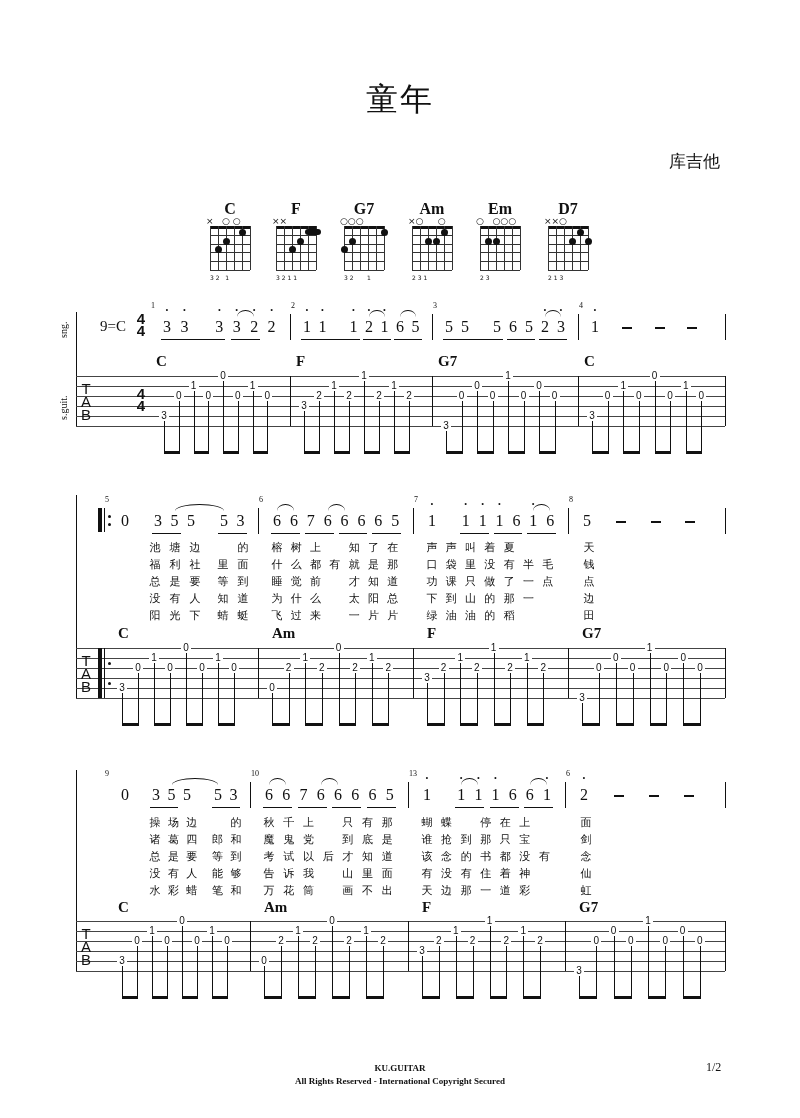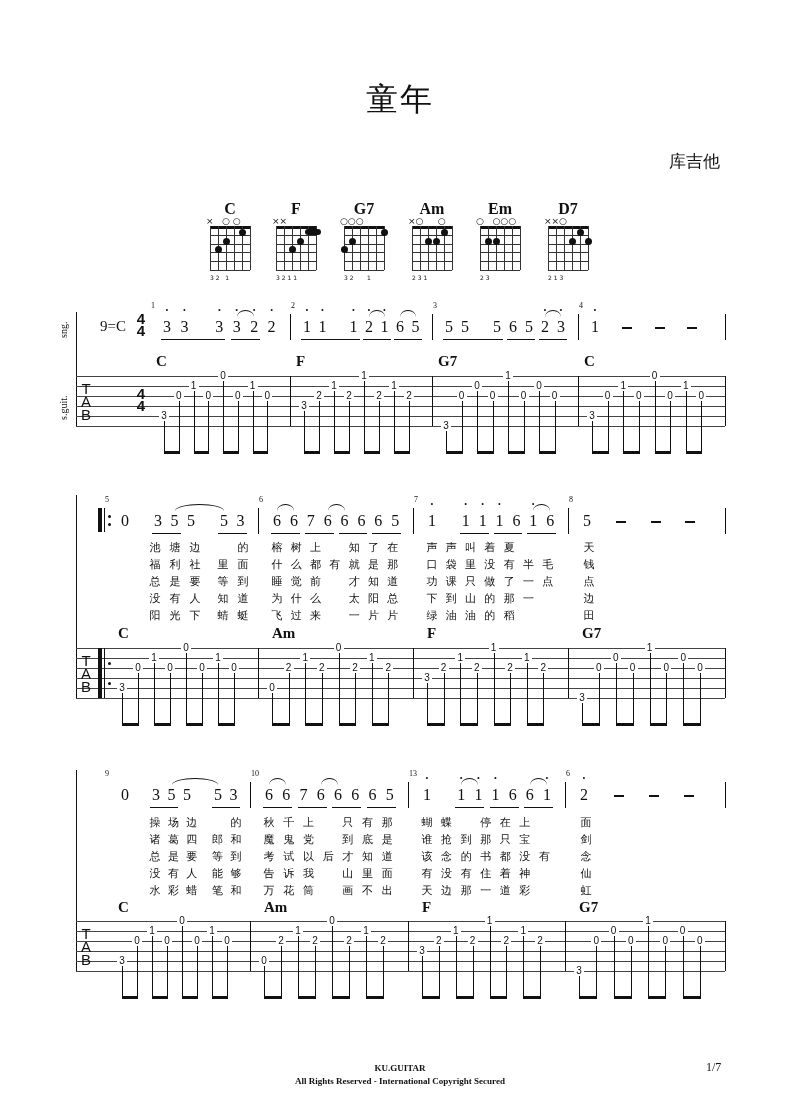--- a/index.html
+++ b/index.html
@@ -826,13 +826,13 @@
     <div class="lyric" style="left: 439.571px; top: 883px;">边</div>
     <div class="lyric" style="left: 459.143px; top: 883px;">那</div>
     <div class="lyric" style="left: 478.714px; top: 883px;">一</div>
     <div class="lyric" style="left: 498.286px; top: 883px;">道</div>
     <div class="lyric" style="left: 517.857px; top: 883px;">彩</div>
     <div class="lyric" style="left: 579px; top: 883px;">虹</div>
   </div>
 
 <div class="abs footer1">KU.GUITAR</div>
 <div class="abs footer2">All Rights Reserved - International Copyright Secured</div>
-<div class="abs pagenum">1/7</div>
+<div class="abs pagenum">1/2</div>
 
 </body></html>

